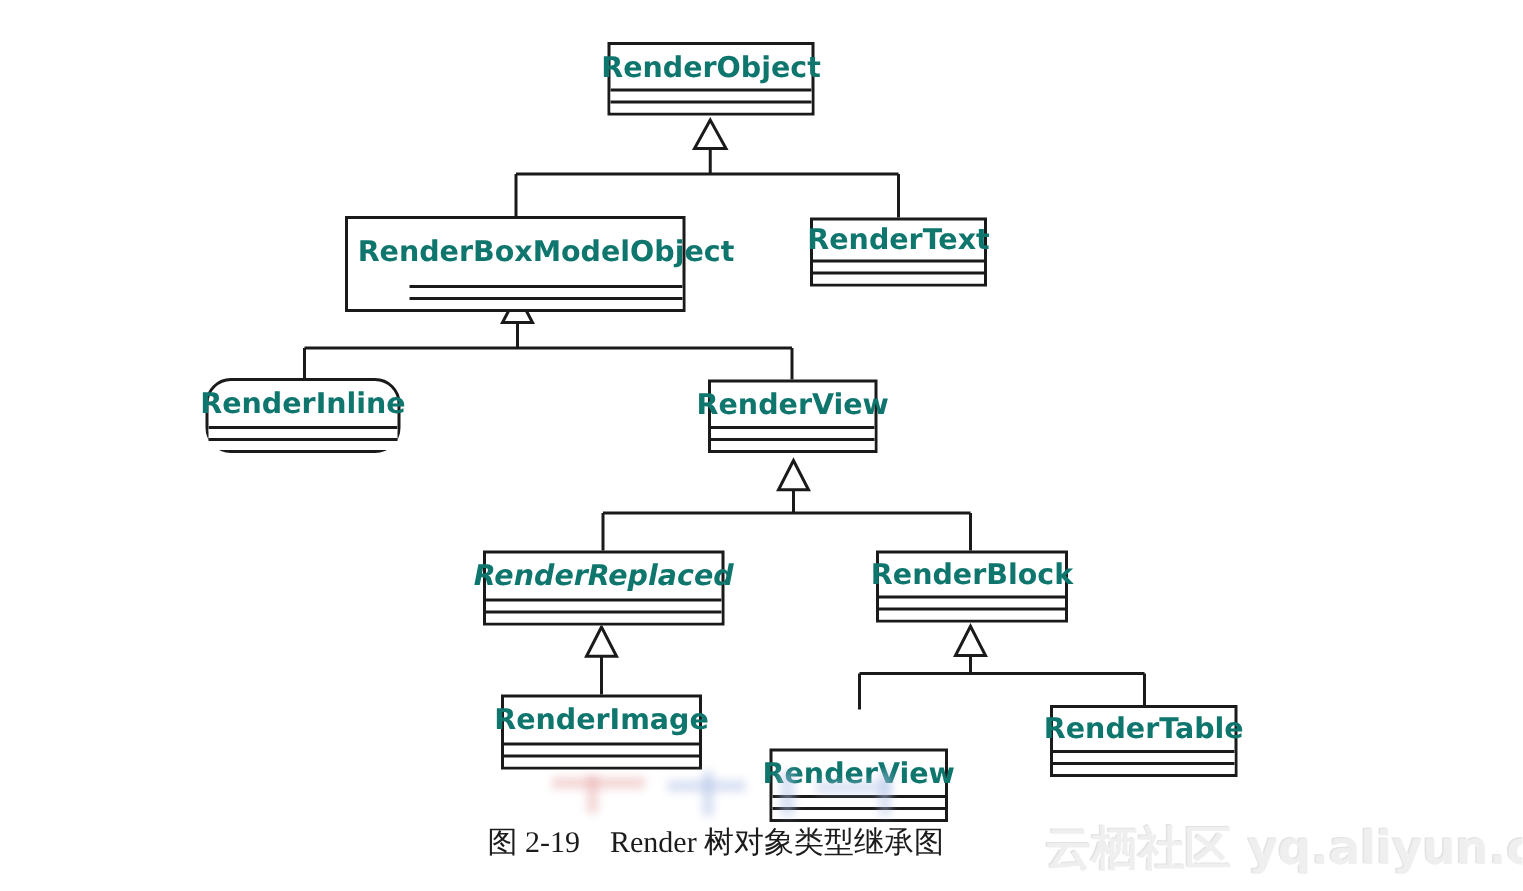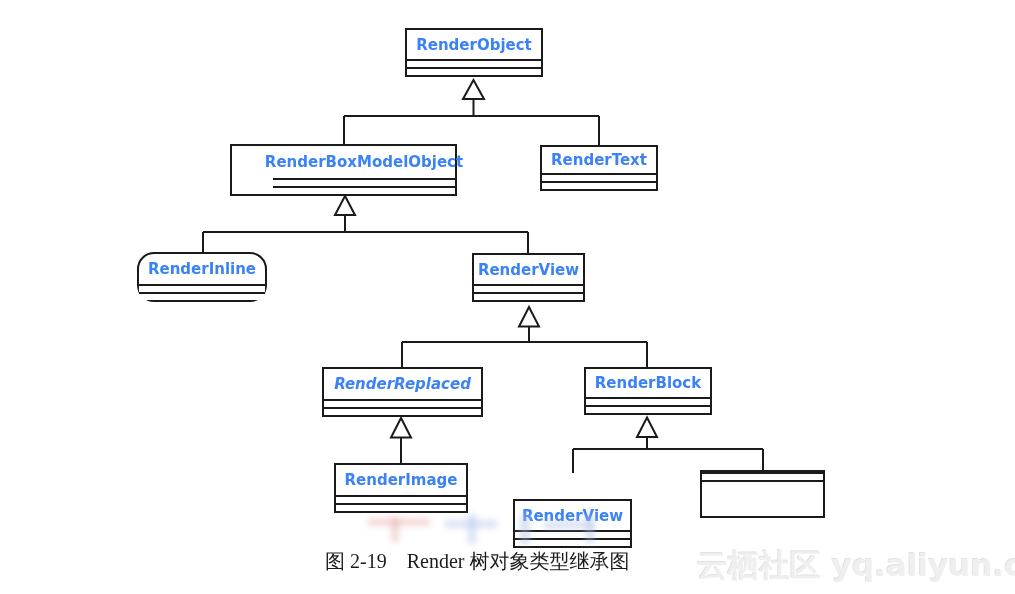--- a/index.html
+++ b/index.html
@@ -18,22 +18,22 @@
     background:#ffffff;
     display:flex;
     flex-direction:column;
   }
   .class-title{
     flex:1;
     display:flex;
     align-items:center;
     justify-content:center;
     font-weight:bold;
-    font-size:15px;
-    color:#3b82f6;
+    font-size:19px;
+    color:#0f766e;
     white-space:nowrap;
     letter-spacing:0px;
     text-align:right;
   }
   .cmp{
     box-sizing:border-box;
     height:8px;
     border-top:2px solid #1a1a1a;
     background:#fff;
   }
@@ -96,21 +96,21 @@
       <polygon points="647,417.5 637,437 657,437" fill="#ffffff"></polygon>
     </g>
   </svg>
 
   <div class="class-box" style="left:405px;top:28px;width:138px;height:49px;">
     <div class="class-title">RenderObject</div>
     <div class="cmp"></div>
     <div class="cmp"></div>
   </div>
 
-  <div class="class-box" style="left:230px;top:144px;width:227px;height:52px;padding-left:41px;">
+  <div class="class-box" style="left:230px;top:144px;width:227px;height:64px;padding-left:41px;">
     <div class="class-title">RenderBoxModelObject</div>
     <div class="cmp"></div>
     <div class="cmp"></div>
   </div>
 
   <div class="class-box" style="left:540px;top:145px;width:118px;height:46px;">
     <div class="class-title">RenderText</div>
     <div class="cmp"></div>
     <div class="cmp"></div>
   </div>
@@ -145,20 +145,21 @@
     <div class="cmp"></div>
   </div>
 
   <div class="class-box" style="left:513px;top:471px;width:119px;height:49px;margin-top:28px;">
     <div class="class-title">RenderView</div>
     <div class="cmp"></div>
     <div class="cmp"></div>
   </div>
 
   <div class="class-box" style="left:700px;top:470px;width:125px;height:48px;">
+    <div class="class-title">RenderTable</div>
     <div class="cmp"></div>
     <div class="cmp"></div>
   </div>
 
   <div>
     <div class="faint-mark fm-pink" style="left:368px;top:518px;width:62px;height:8px;"></div>
     <div class="faint-mark fm-pink" style="left:391px;top:517px;width:8px;height:25px;"></div>
     <div class="faint-mark fm-blue" style="left:445px;top:520px;width:52px;height:8px;"></div>
     <div class="faint-mark fm-blue" style="left:468px;top:514px;width:8px;height:30px;"></div>
     <div class="faint-mark fm-blue" style="left:520px;top:514px;width:10px;height:30px;"></div>

